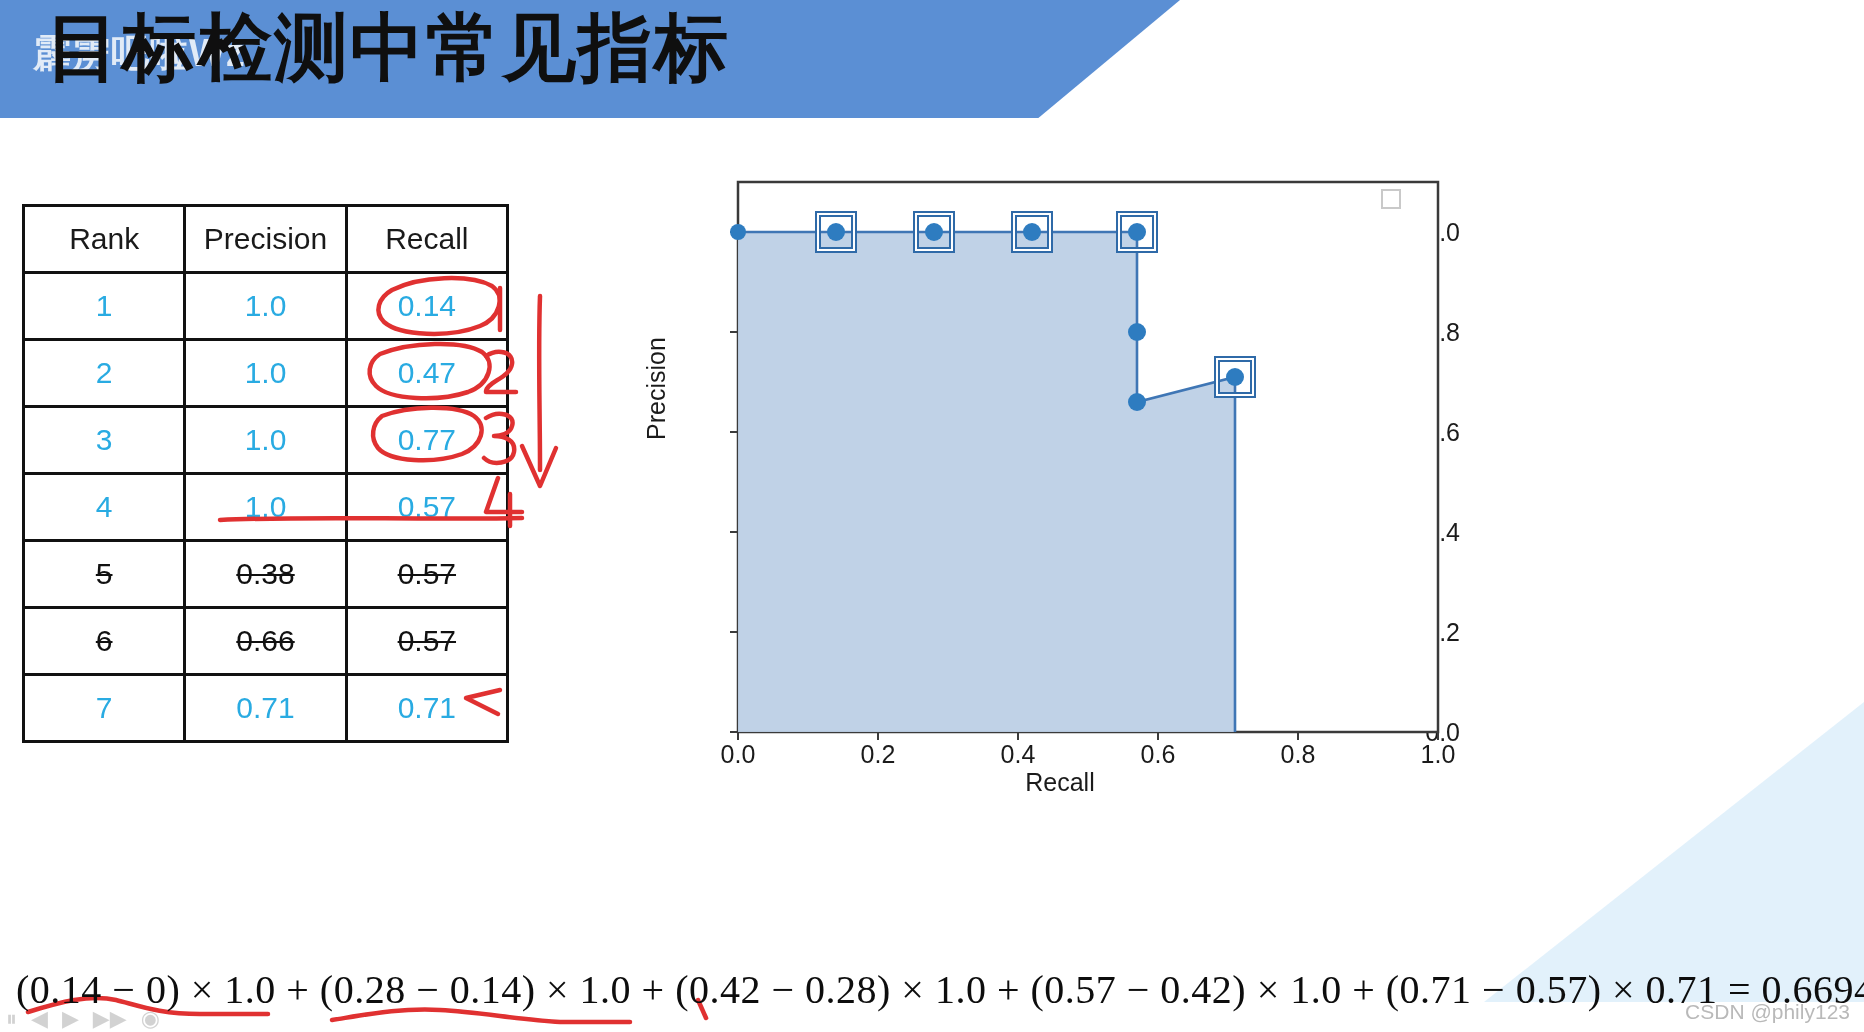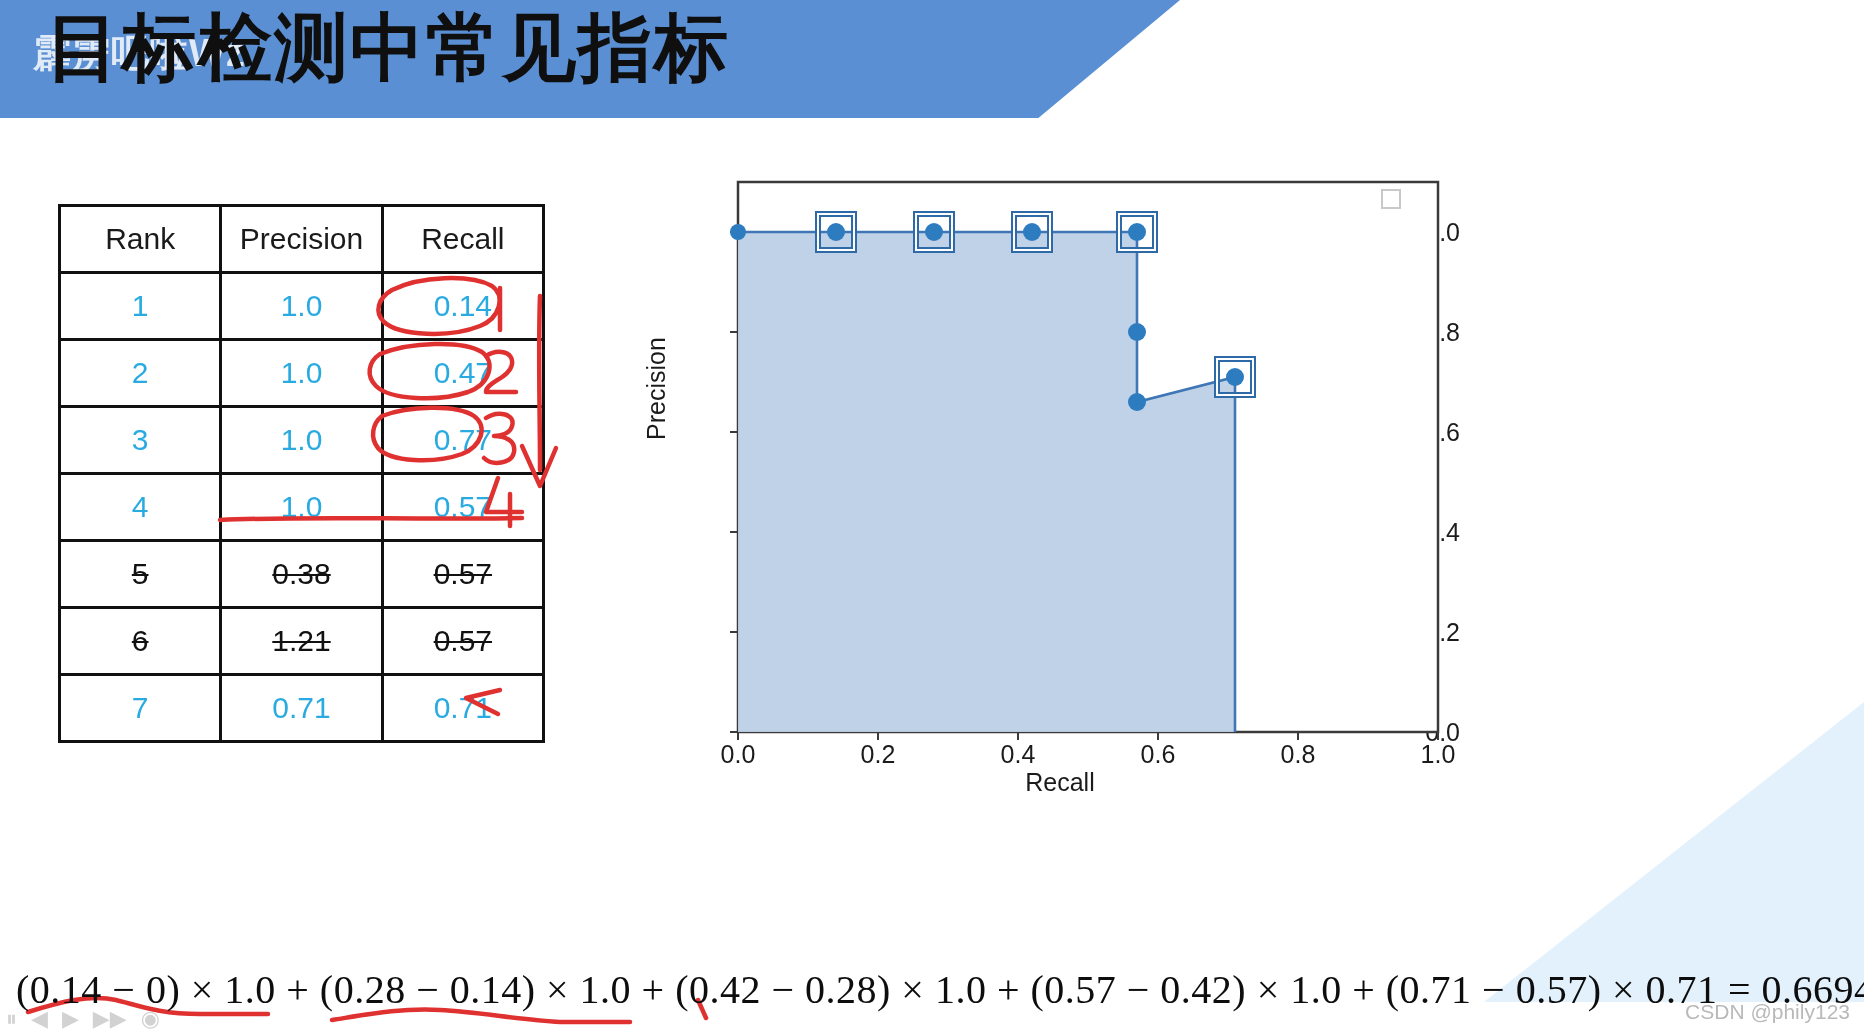--- a/index.html
+++ b/index.html
@@ -67,21 +67,20 @@
   .table-wrap {
     position: absolute;
     left: 22px;
     top: 204px;
     width: 487px;
   }
   table.prtable {
     border-collapse: collapse;
     width: 487px;
     table-layout: fixed;
-    margin-left: 36px;
   }
   table.prtable td, table.prtable th {
     border: 3px solid #111111;
     text-align: center;
     font-size: 30px;
     font-weight: normal;
     height: 64px;
     padding: 0;
     font-family: "Liberation Sans", sans-serif;
   }
@@ -235,21 +234,21 @@
         <td class="val">1.0</td>
         <td class="val">0.57</td>
       </tr>
       <tr>
         <td class="struck">5</td>
         <td class="struck">0.38</td>
         <td class="struck">0.57</td>
       </tr>
       <tr>
         <td class="struck">6</td>
-        <td class="struck">1.21</td>
+        <td class="struck">0.66</td>
         <td class="struck">0.57</td>
       </tr>
       <tr>
         <td class="val">7</td>
         <td class="val">0.71</td>
         <td class="val">0.71</td>
       </tr>
     </tbody>
   </table>
 </div>

